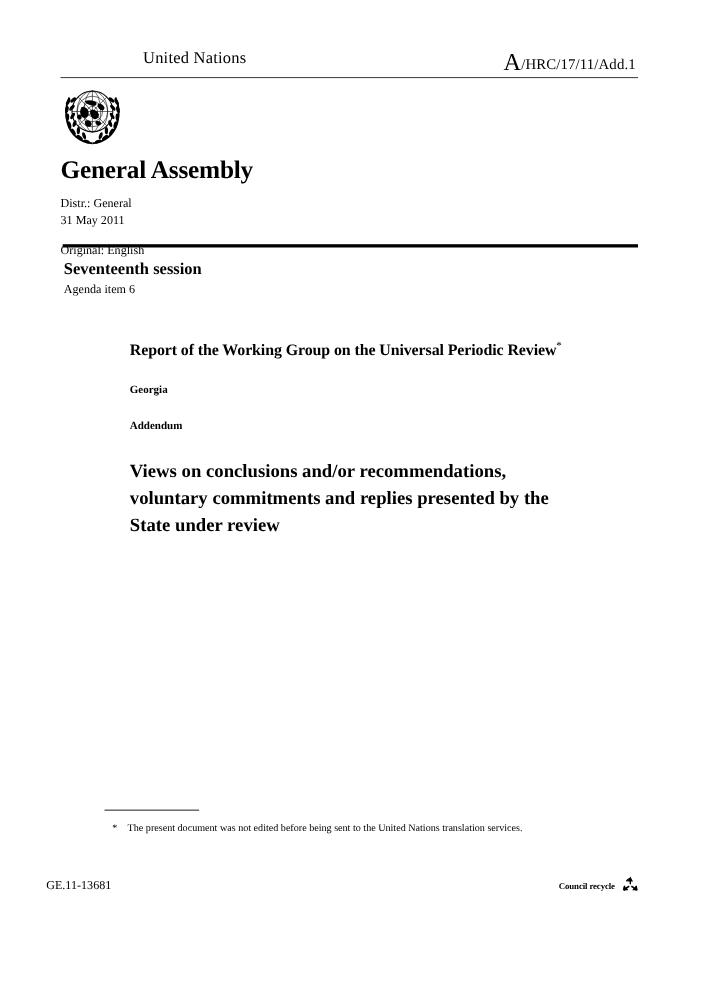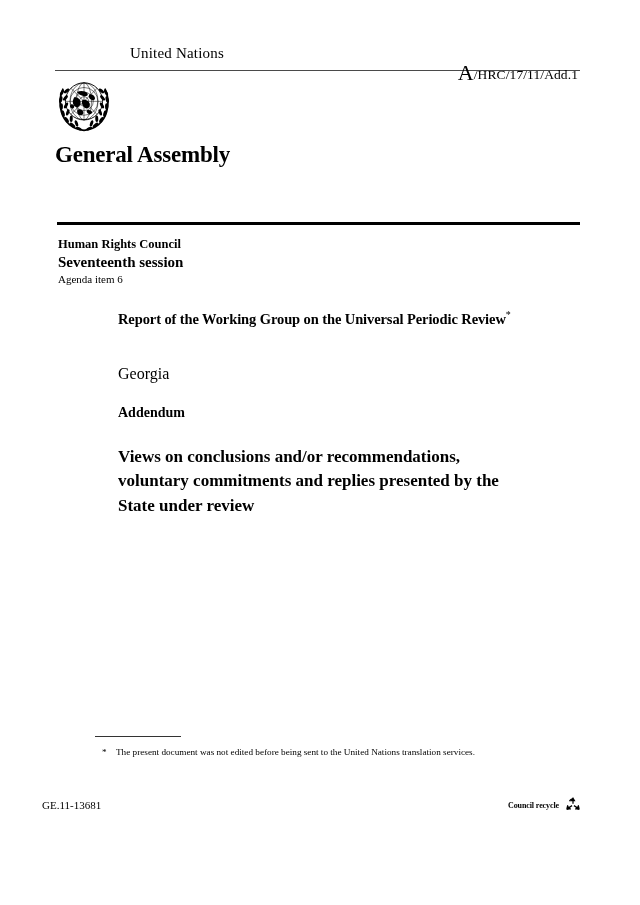--- a/index.html
+++ b/index.html
@@ -37,21 +37,20 @@
     letter-spacing: 0.2px;
     padding-left: 75px;
     line-height: 1;
   }
   .doc-symbol {
     font-size: 13.5px;
     line-height: 1;
     white-space: nowrap;
     padding-right: 2px;
     letter-spacing: 0.1px;
-    margin-top: 16px;
   }
   .doc-symbol .sym-a {
     font-size: 22px;
     line-height: 1;
     vertical-align: -1px;
   }
   .rule-thin {
     border: 0;
     border-top: 1.2px solid #4a4a4a;
     margin: 2px 0 0 0;
@@ -138,26 +137,26 @@
     font-weight: bold;
     line-height: 1.34;
     letter-spacing: -0.1px;
   }
   .report-title .fn-mark {
     font-size: 10px;
     vertical-align: super;
     font-weight: normal;
   }
   .country {
-    font-size: 16px;
-    font-weight: normal;
-    margin-top: 36px;
+    font-size: 10px;
+    font-weight: bold;
+    margin-top: 20px;
   }
   .addendum {
-    font-size: 14px;
+    font-size: 10px;
     font-weight: bold;
     margin-top: 22px;
   }
   .subtitle {
     font-size: 17px;
     font-weight: bold;
     line-height: 1.42;
     margin-top: 24px;
     width: 410px;
   }
@@ -287,28 +286,33 @@
               <path d="M28 47 C31 46 34 49 33 52 C32 55 29 55 27 53 C25 51 26 48 28 47 Z"></path>
             </g>
           </g>
         </svg>
       </div>
 
       <div class="title-cell">
         <div class="body-title">General Assembly</div>
       </div>
 
+      <div class="distr-cell">
+        <div>Distr.: General</div>
+        <div>31 May 2011</div>
+        <div class="gap"></div>
+        <div>Original: English</div>
+      </div>
 
     </div>
   </div>
 
   <div class="rule-thick"></div>
 
   <div class="session-block">
-    <div class="session-organ">Human Rights Council</div>
     <div class="session-number">Seventeenth session</div>
     <div class="session-agenda">Agenda item 6</div>
   </div>
 
   <div class="title-block">
     <div class="report-title">
       <span>Report of the Working Group on the Universal Periodic Review</span><span class="fn-mark">*</span>
     </div>
     <div class="country">Georgia</div>
     <div class="addendum">Addendum</div>

